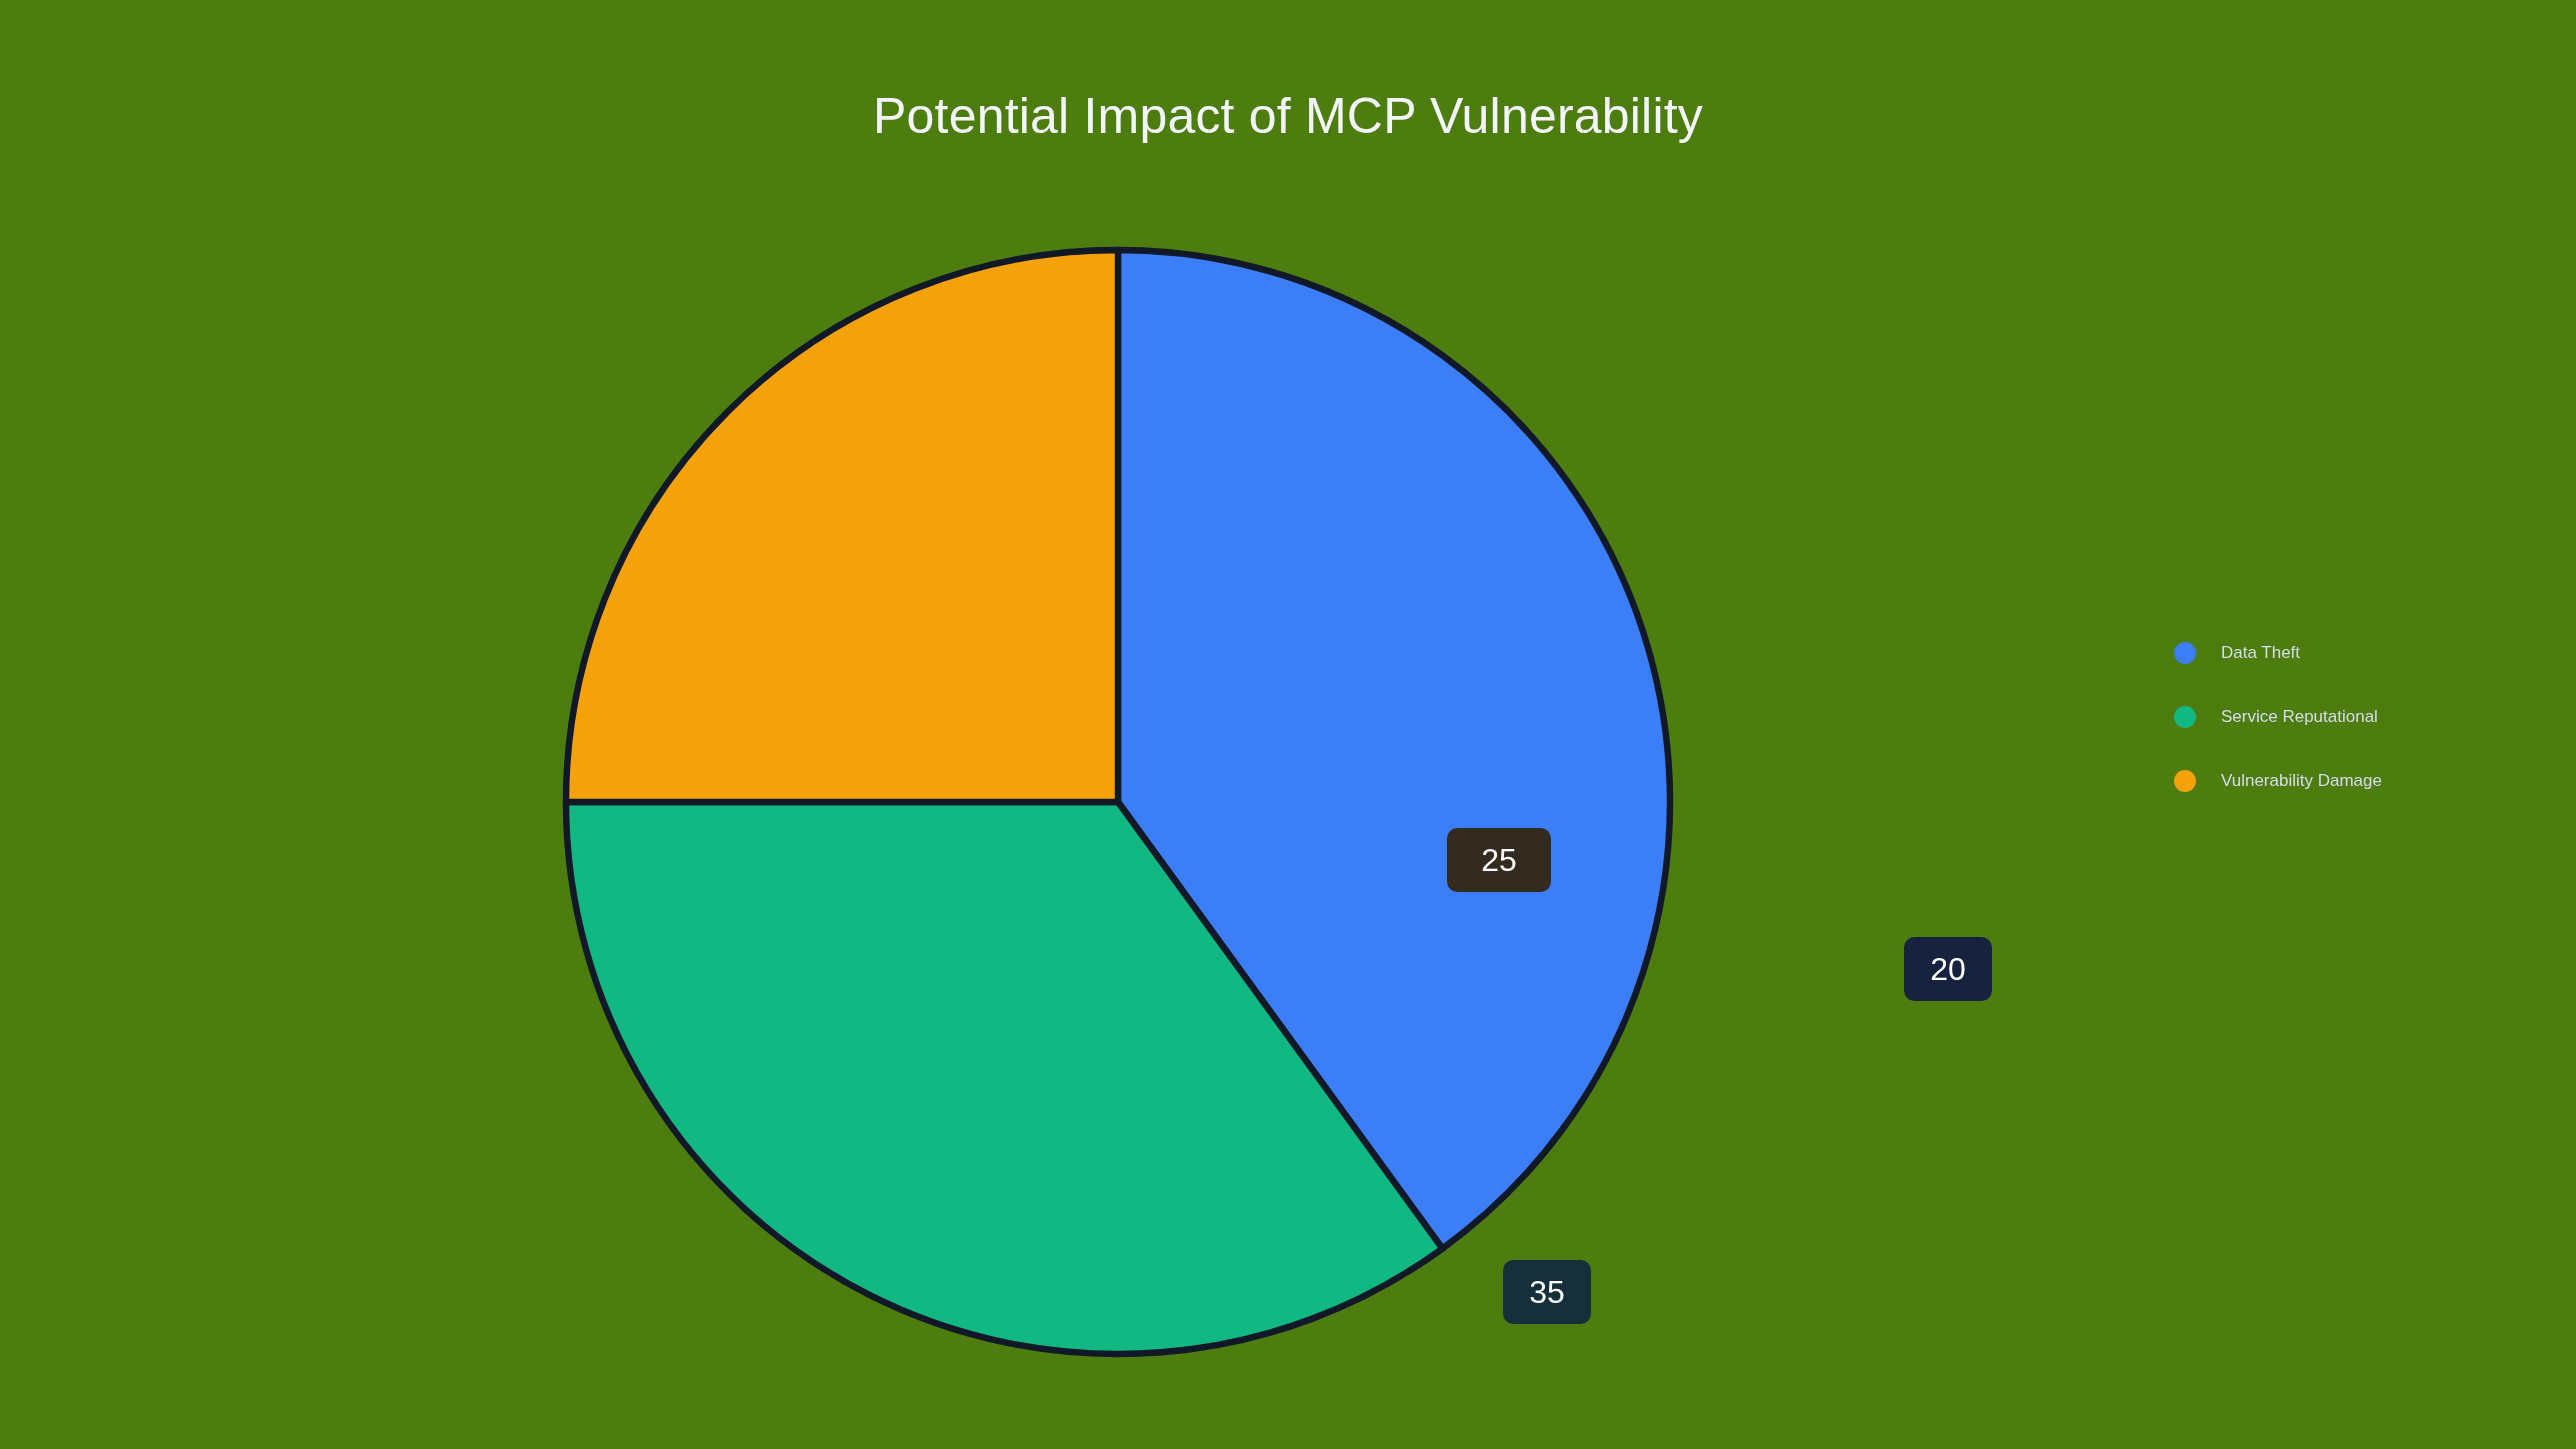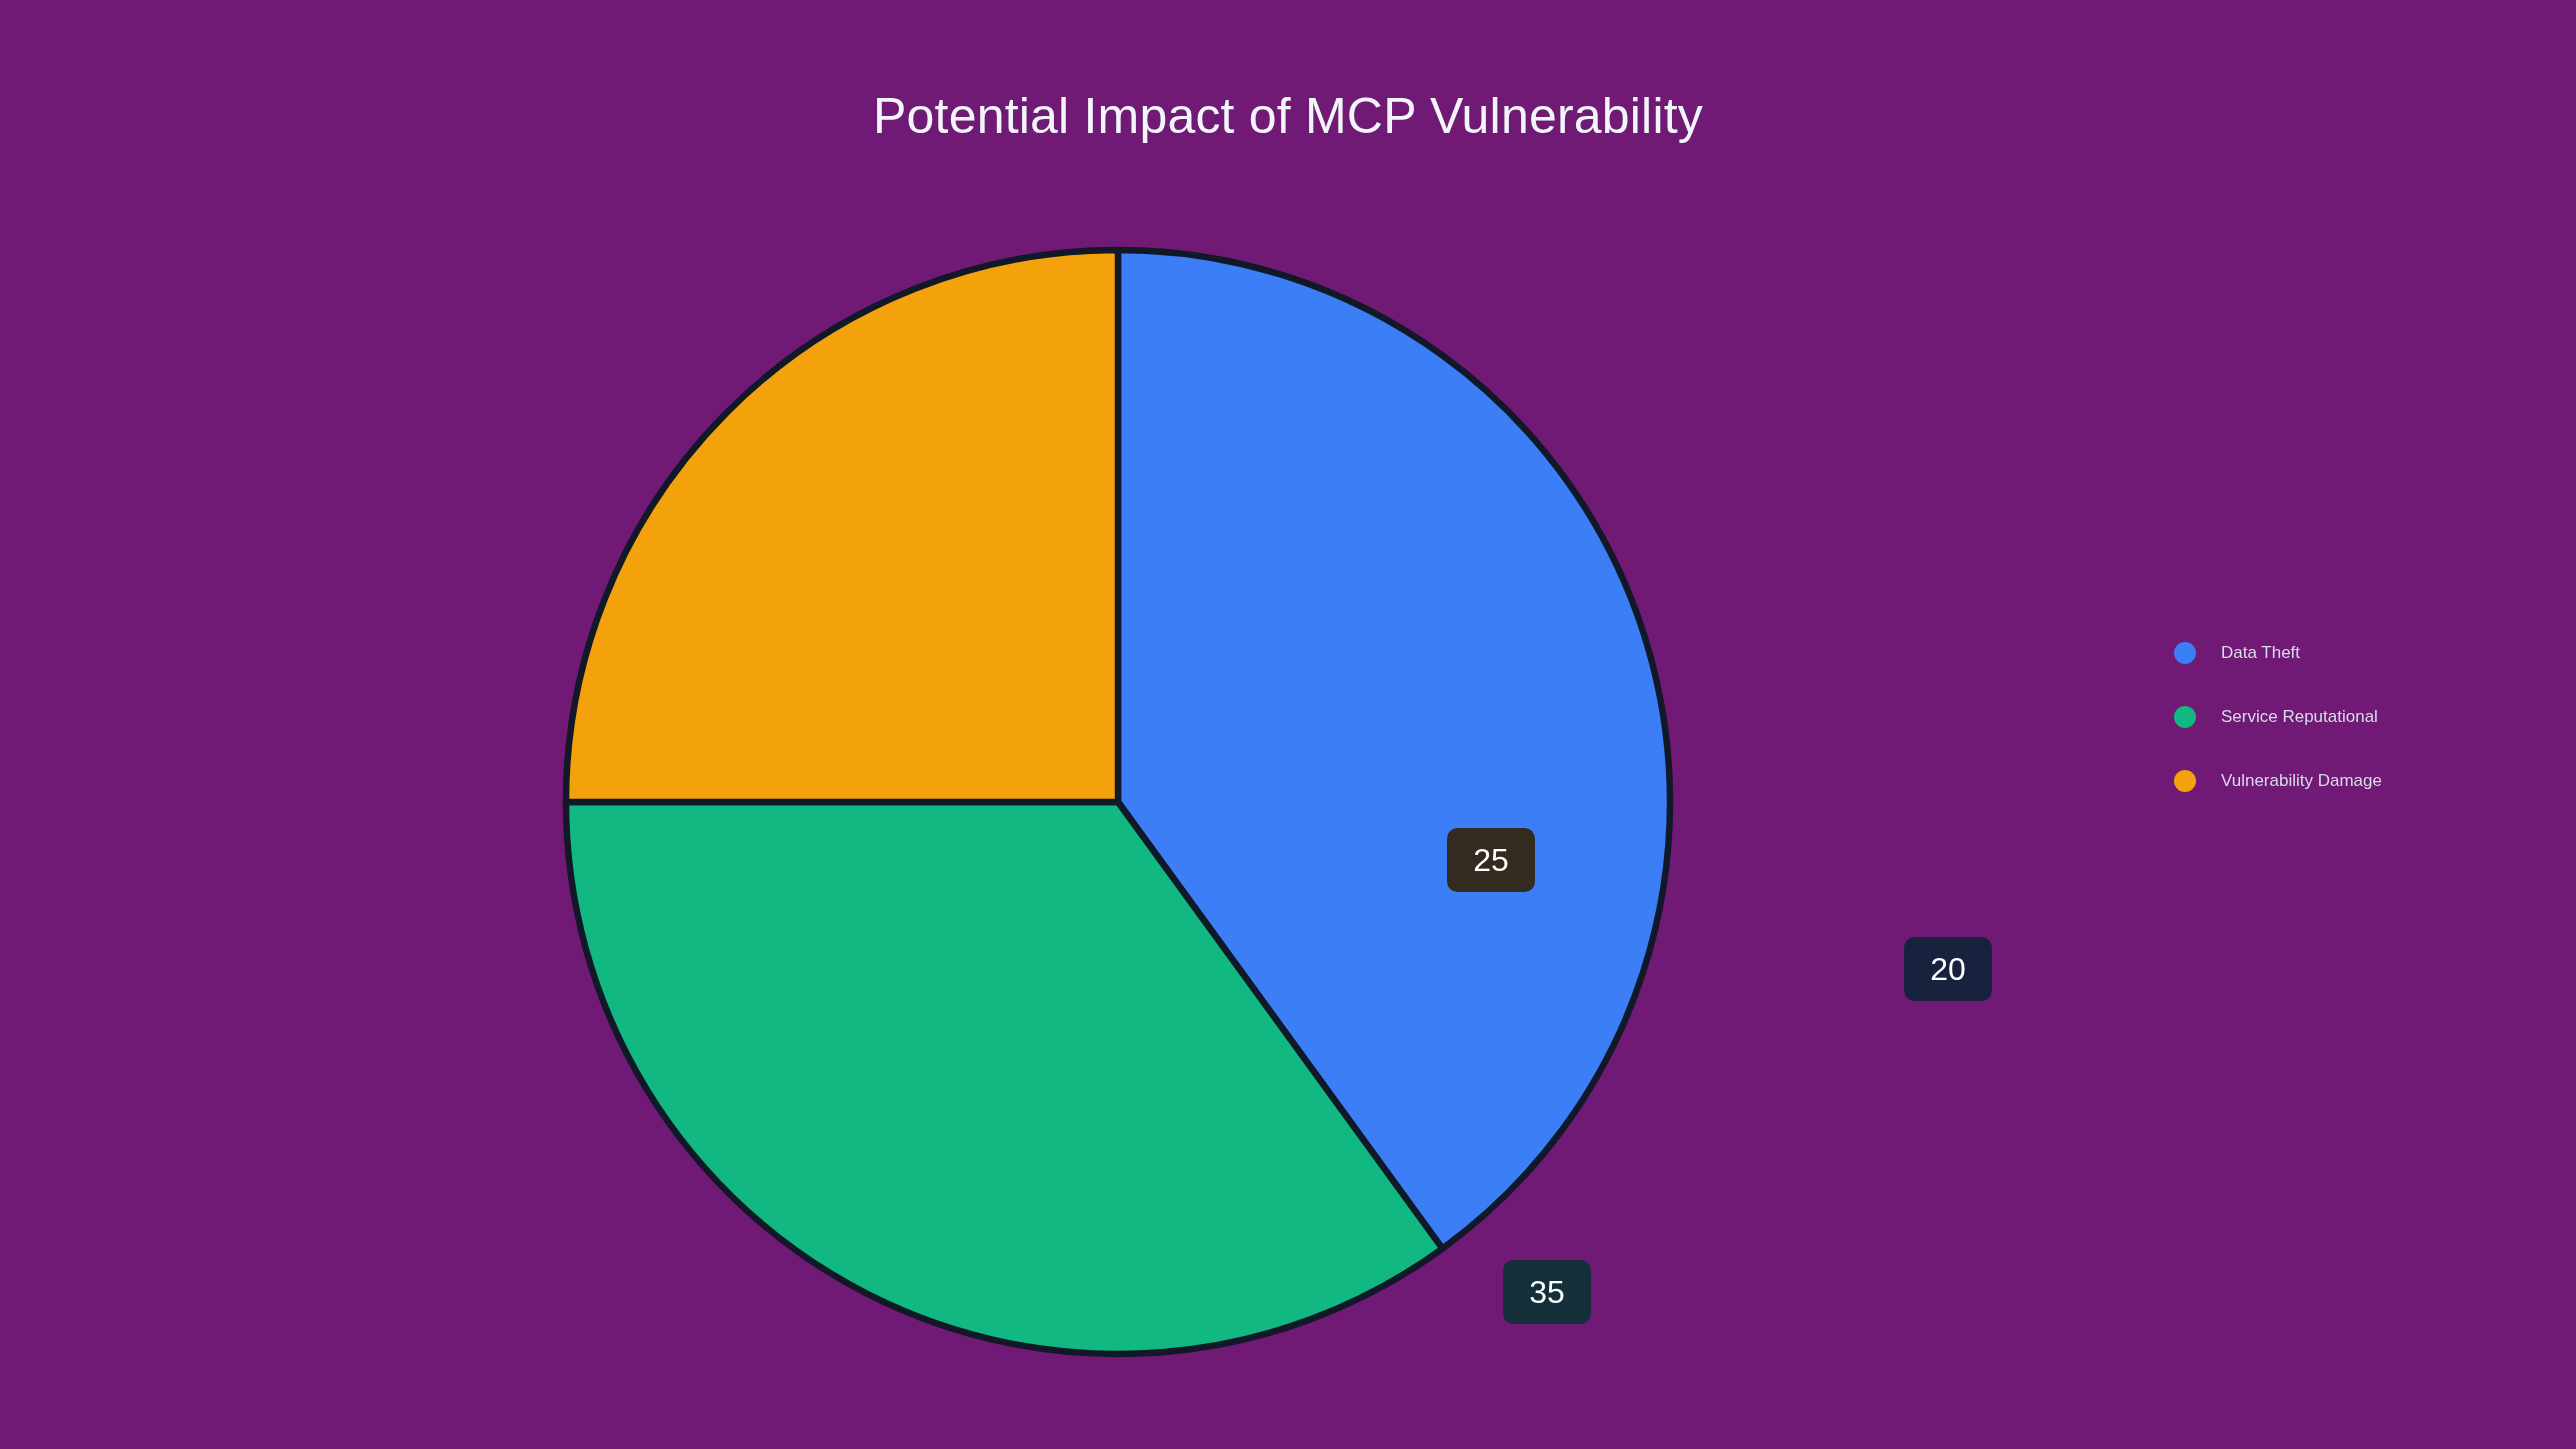--- a/index.html
+++ b/index.html
@@ -50,21 +50,21 @@
     justify-content: center;
     border-radius: 10.5px;
     color: #ffffff;
     font-size: 32px;
     font-weight: 400;
     line-height: 1;
     white-space: nowrap;
   }
   #slice-label-0 { left: 1338px; top: 687px; width: 88px; height: 64px; background: #17223f; }
   #slice-label-1 { left: 937px; top: 1010px; width: 88px; height: 64px; background: #15303b; }
-  #slice-label-2 { left: 881px; top: 578px; width: 88px; height: 64px; background: #332b20; }
+  #slice-label-2 { left: 881px; top: 578px; width: 104px; height: 64px; background: #332b20; }
   
   #legend {
     position: absolute;
     left: 2174px;
     top: 639px;
     display: flex;
     flex-direction: column;
     gap: 37px;
   }
   .legend-item {
@@ -82,21 +82,21 @@
     margin-left: 25px;
     color: #d7dde8;
     font-size: 17px;
     font-weight: 400;
     white-space: nowrap;
   }
 </style>
 </head>
 <body>
 
-<div id="root" style="background: #701a75; text-decoration: underline;">
+<div id="root" style="background: #4d7c0f; text-decoration: underline;">
 
   <div id="chart-title">Potential Impact of MCP Vulnerability</div>
 
   <div id="pie-area">
     <svg id="pie-svg" viewBox="0 0 1372 1372">
       <path id="slice-path-0" d="M 686 686 L 686.00 0.00 A 686 686 0 0 1 1089.22 1240.99 Z" fill="#3b7ef6" stroke="#111827" stroke-width="8" stroke-linejoin="round"></path>
       <path id="slice-path-1" d="M 686 686 L 1089.22 1240.99 A 686 686 0 0 1 0.00 686.00 Z" fill="#12b881" stroke="#111827" stroke-width="8" stroke-linejoin="round"></path>
       <path id="slice-path-2" d="M 686 686 L 0.00 686.00 A 686 686 0 0 1 686.00 0.00 Z" fill="#f4a20c" stroke="#111827" stroke-width="8" stroke-linejoin="round"></path>
     </svg>
 

